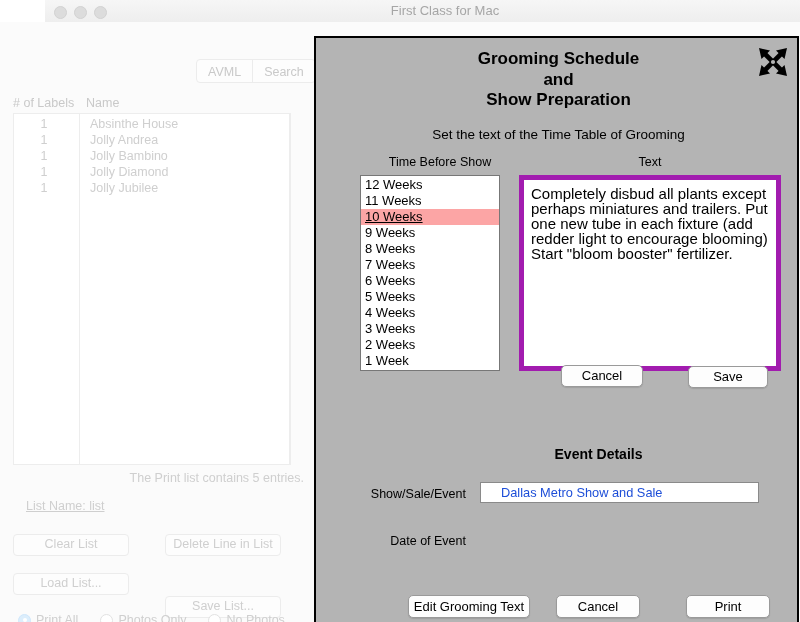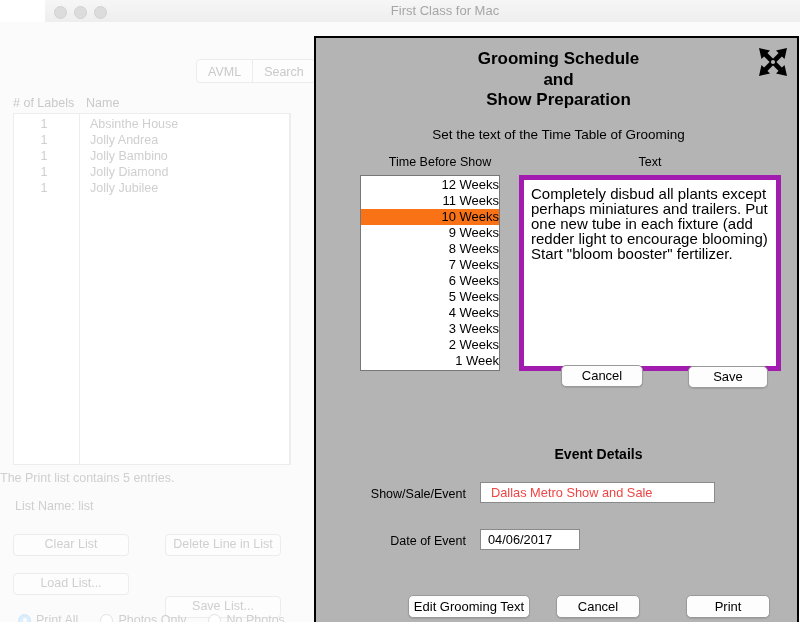--- a/index.html
+++ b/index.html
@@ -119,29 +119,30 @@
   .bg-row .n {
     position: absolute; left: 0; width: 60px;
     text-align: center;
   }
   .bg-row .nm { position: absolute; left: 76px; }
 
   #bg-entries {
     position: absolute;
     left: 0; top: 449px;
     width: 304px;
-    text-align: left;
+    text-align: right;
     font-size: 12.5px;
     color: #cfcfcf;
   }
   #bg-listname {
     position: absolute;
-    left: 15px; top: 477px;
+    left: 26px; top: 477px;
     font-size: 12.5px;
     color: #cfcfcf;
+    text-decoration: underline;
   }
   .bg-btn {
     position: absolute;
     height: 20px;
     border: 1px solid #ececec;
     border-radius: 4px;
     background: #fdfdfd;
     font-size: 12.5px;
     color: #cfcfcf;
     text-align: center;
@@ -238,27 +239,27 @@
     width: 140px; height: 196px;
     background: #ffffff;
     border: 1px solid #777777;
     box-sizing: border-box;
     overflow: hidden;
     padding-top: 1px;
   }
   .tl-item {
     height: 16px;
     line-height: 16px;
-    padding-left: 22px;
+    padding-left: 4px;
     font-size: 13px;
     color: #000000;
-    text-align: right;
   }
   .tl-item.sel {
-    background: #f97316;
+    background: #fca5a5;
+    text-decoration: underline;
   }
 
   #text-box {
     position: absolute;
     left: 203px; top: 137px;
     width: 262px; height: 196px;
     background: #ffffff;
     border: 5px solid #a21caf;
     box-sizing: border-box;
     padding: 6px 7px;
@@ -302,28 +303,28 @@
   #lbl-show-sale {
     position: absolute;
     left: 20px; top: 449px;
     width: 130px;
     text-align: right;
     font-size: 12.5px;
   }
   #fld-show-sale {
     position: absolute;
     left: 164px; top: 444px;
-    width: 235px; height: 21px;
+    width: 279px; height: 21px;
     background: #ffffff;
     border: 1px solid #8a8a8a;
     box-sizing: border-box;
     font-size: 12.8px;
     line-height: 19px;
-    padding-left: 10px;
-    color: #ef4444;
+    padding-left: 20px;
+    color: #1d4ed8;
   }
   #lbl-date {
     position: absolute;
     left: 20px; top: 496px;
     width: 130px;
     text-align: right;
     font-size: 12.5px;
   }
   #fld-date {
     position: absolute;
@@ -480,19 +481,18 @@
 
   <div class="btn" id="btn-cancel-top">Cancel</div>
   <div class="btn" id="btn-save-top">Save</div>
 
   <div id="event-details-head">Event Details</div>
 
   <div id="lbl-show-sale">Show/Sale/Event</div>
   <div id="fld-show-sale">Dallas Metro Show and Sale</div>
 
   <div id="lbl-date">Date of Event</div>
-  <div id="fld-date">04/06/2017</div>
 
   <div class="btn" id="btn-edit-grooming">Edit Grooming Text</div>
   <div class="btn" id="btn-cancel-bottom">Cancel</div>
   <div class="btn" id="btn-print">Print</div>
 
 </div>
 
 </body></html>

